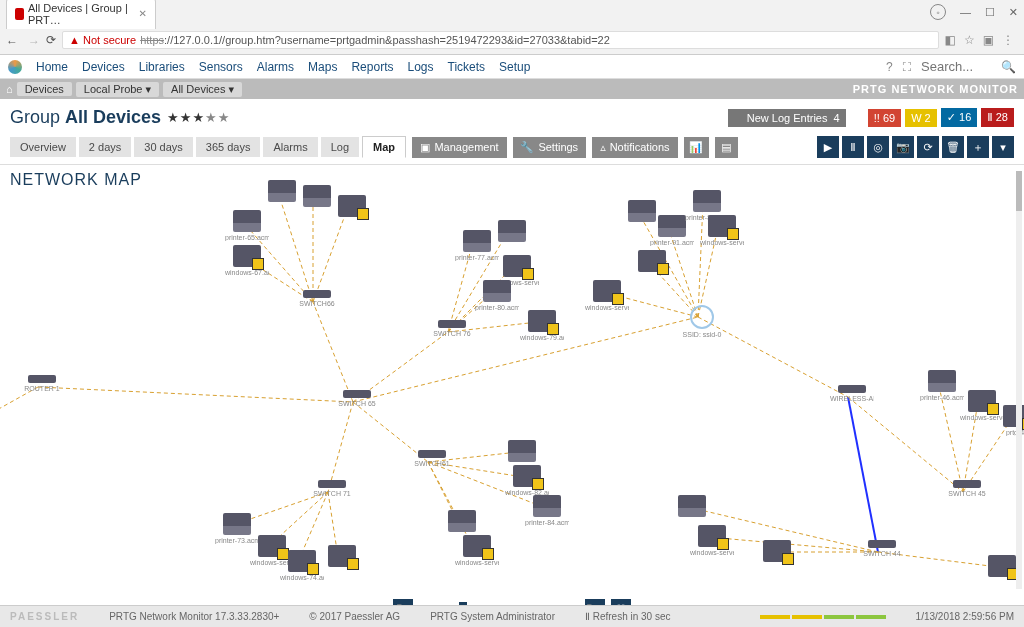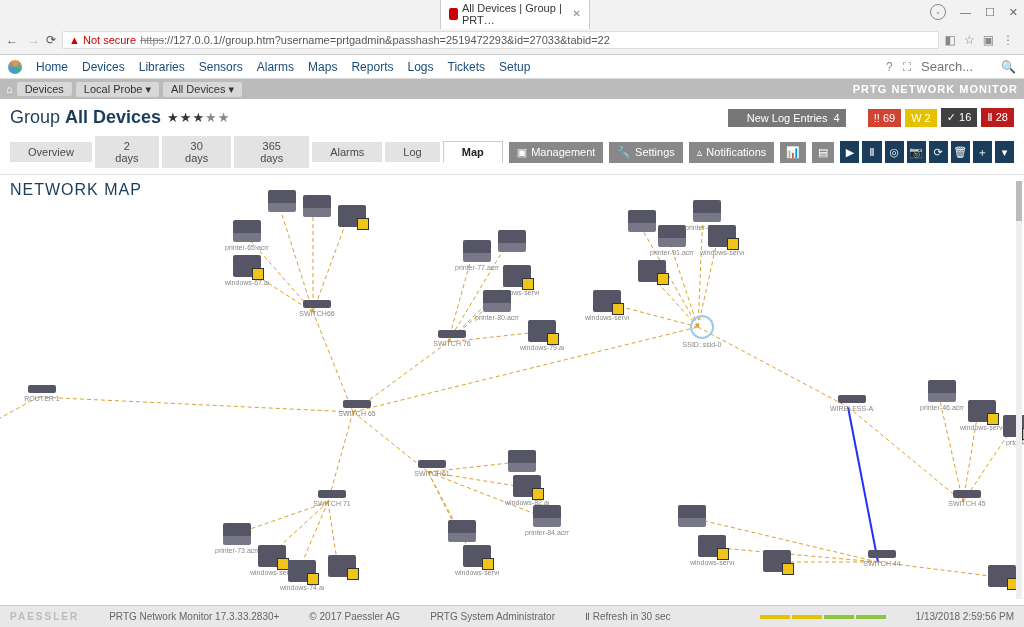--- a/index.html
+++ b/index.html
@@ -1,20 +1,20 @@
 <!DOCTYPE html>
 <html><head>
 <meta charset="utf-8">
 <style>
 * { box-sizing: border-box; margin: 0; padding: 0; }
 body { font-family: "Segoe UI", Arial, sans-serif; font-size: 12px; color: #333; background: #fff; width: 1024px; height: 627px; overflow: hidden; position: relative; }
 
 
 .browser-chrome { background: #f2f2f2; border-bottom: 1px solid #ccc; }
-.tab-bar { display: flex; align-items: center; height: 26px; padding-left: 6px; justify-content: center; }
+.tab-bar { display: flex; align-items: center; height: 26px; padding-left: 6px; }
 .tab { display: flex; align-items: center; background: #fff; border: 1px solid #ccc; border-bottom: none; border-radius: 4px 4px 0 0; padding: 3px 8px; font-size: 11px; gap: 4px; max-width: 150px; }
 .tab .favicon { width: 12px; height: 12px; background: #c00; border-radius: 2px; }
 .tab .tab-close { font-size: 10px; color: #888; margin-left: 6px; }
 .window-controls { position: absolute; right: 6px; top: 4px; display: flex; gap: 14px; color: #666; font-size: 11px; align-items: center;}
 .window-controls .user-icon { width:16px; height:16px; border:1px solid #888; border-radius:50%; display:flex; align-items:center; justify-content:center; font-size:10px;}
 .addr-bar { display: flex; align-items: center; height: 28px; padding: 0 6px; gap: 6px; font-size: 12px; color: #555;}
 .nav-arrows { display:flex; gap:10px; color:#555; }
 .reload { color:#555; }
 .security { color: #c00; font-size: 11px; display:flex; gap:3px; align-items:center;}
 .url { flex: 1; background:#fff; border:1px solid #ddd; border-radius:2px; padding:2px 6px; font-size:11px; color:#555; display:flex; align-items:center; gap:4px;}
@@ -38,26 +38,26 @@
 .title-row { display:flex; align-items:center; padding:8px 10px; }
 .title-row h1 { font-weight:300; font-size:18px; color:#1a3d5c; }
 .title-row h1 b { font-weight:600; }
 .stars { margin-left:6px; color:#888; font-size:13px; letter-spacing:1px;}
 .stars .on { color:#333; }
 .title-row .right-box { margin-left:auto; display:flex; gap:4px; align-items:center;}
 .badge { color:#fff; padding:3px 6px; font-size:11px; display:inline-block; min-width:20px; text-align:center;}
 .badge.grey { background:#777;padding-left:19px; }
 .badge.red { background:#d24432;margin-left:18px; }
 .badge.yellow { background:#e6c100; }
-.badge.green { background:#404040; }
+.badge.green { background:#0369a1; }
 .badge.blue { background:#b91c1c; }
 
 
 .tab-row { display:flex; align-items:center; gap:3px; padding:0 10px 6px 10px; border-bottom:1px solid #ddd;}
-.tab-btn { background:#e3e3e3; color:#4a4a4a; padding:4px 18px; font-size:11px; cursor:pointer; border:none;}
+.tab-btn { background:#e3e3e3; color:#4a4a4a; padding:4px 10px; font-size:11px; cursor:pointer; border:none;}
 .tab-btn.active { background:#fff; border:1px solid #ccc; border-bottom:1px solid #fff; font-weight:bold; color:#222;}
 .action-btn { background:#888; color:#fff; padding:4px 8px; font-size:11px; border:none; display:flex; gap:4px; align-items:center; margin-left:3px;}
 .tab-row .spacer { flex:1; }
 .icon-btn { background:#1a3d5c; color:#fff; width:22px; height:22px; display:flex; align-items:center; justify-content:center; font-size:11px; border:none;}
 
 
 .map-container { position:relative; height: 430px; overflow:hidden;}
 .map-title { position:absolute; left:10px; top:6px; font-size:16px; font-weight:400; color:#1a3d5c; letter-spacing:1px;}
 .network-svg { position:absolute; inset:0; }
 .node { position:absolute; width:44px; text-align:center; }

